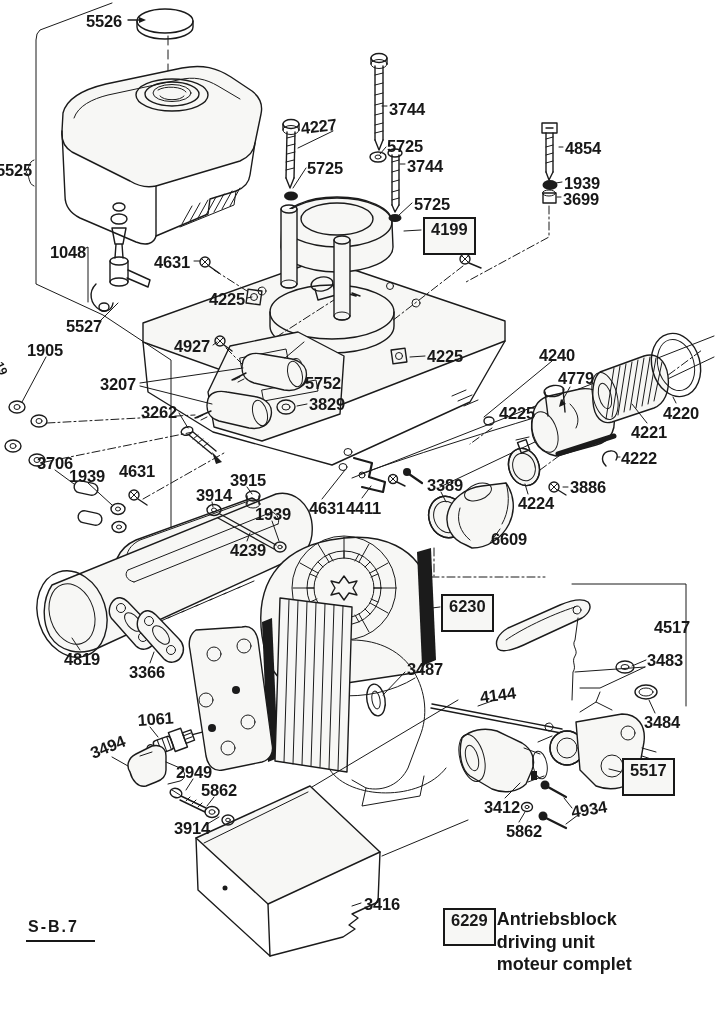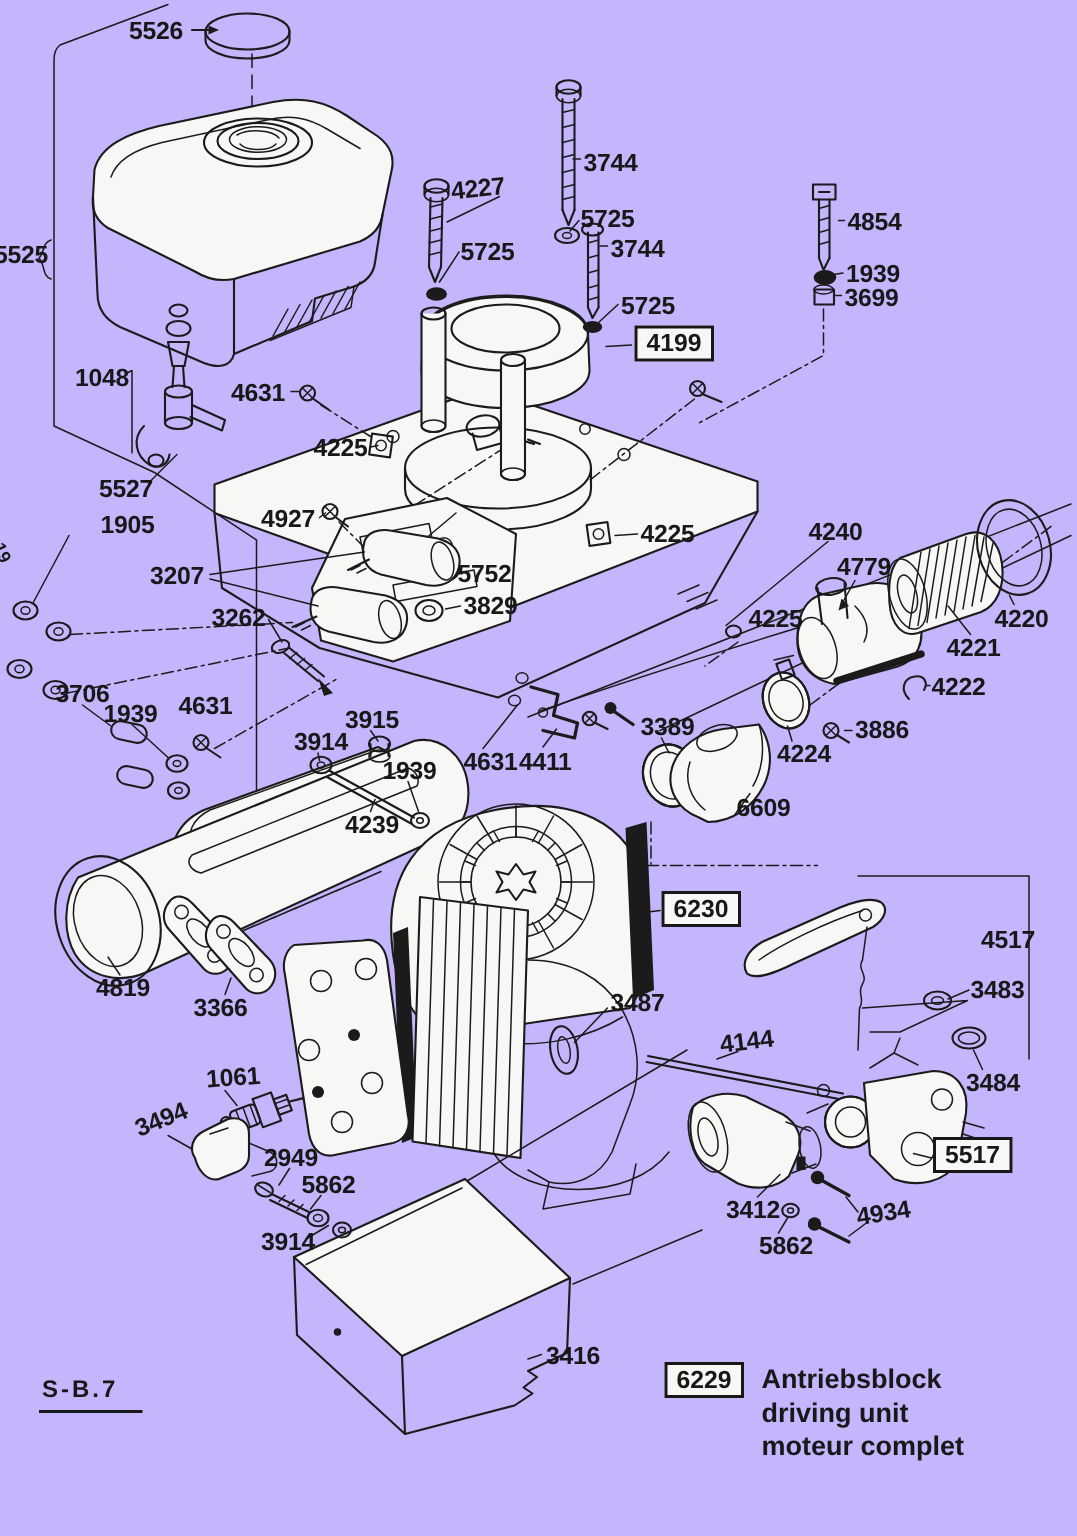--- a/index.html
+++ b/index.html
@@ -1,32 +1,32 @@
 <!DOCTYPE html>
 <html><head>
 <meta charset="utf-8">
 <style>
   html,body{margin:0;padding:0;background:#e8e8e6;}
-  .stage{position:relative;width:718px;height:1024px;background:#c4b5fd;overflow:hidden;
+  .stage{position:relative;width:718px;height:1024px;background:#ffffff;overflow:hidden;
          font-family:"Liberation Sans",sans-serif;}
   svg.draw{position:absolute;left:0;top:0;}
   svg.draw *{stroke:#1b1b1b;fill:none;stroke-width:1.4;stroke-linecap:round;stroke-linejoin:round;}
   svg.draw .fillw{fill:#f7f7f5;}
   svg.draw .blk{fill:#1b1b1b;stroke:none;}
   svg.draw .thin{stroke-width:1;}
   svg.draw .w2{stroke-width:2.2;}
   svg.draw .w5{stroke-width:5;}
   svg.draw .dash{stroke-dasharray:8 3 2 3;stroke-width:1;}
   svg.draw .dsh2{stroke-dasharray:9 5;stroke-width:1;}
   .labels{position:absolute;left:0;top:0;width:718px;height:1024px;}
   .part-label{position:absolute;font-weight:700;font-size:16.5px;line-height:1;color:#181818;
               letter-spacing:-0.2px;white-space:nowrap;transform-origin:left top;}
-  .boxed-ref{position:absolute;border:2px solid #181818;padding:2px 6px 1px;font-weight:700;
+  .boxed-ref{position:absolute;border:2px solid #181818;padding:2px 6px 15px;font-weight:700;
              font-size:16.5px;line-height:1;color:#181818;background:#f7f7f5;white-space:nowrap;}
-  .title-block{position:absolute;left:443px;top:908px;display:flex;gap:12px;align-items:flex-start;}
+  .title-block{position:absolute;left:443px;top:908px;display:flex;gap:1px;align-items:flex-start;}
   .title-block .ref{position:static;}
   .title-lines{font-size:18px;line-height:22.5px;font-weight:600;color:#181818;}
   .drawing-code{position:absolute;left:26px;top:918px;font-size:16px;font-weight:700;color:#181818;
                 letter-spacing:2px;border-bottom:2.5px solid #181818;padding:0 16px 4px 2px;}
 </style>
 </head>
 <body>
 
 <div class="stage">
 
@@ -397,21 +397,21 @@
   </g>
 </svg>
 
 <div class="labels">
       <span class="part-label" style="left: 86px; top: 13px;">5526</span>
       <span class="part-label" style="left: -4px; top: 162px;">5525</span>
       <span class="part-label" style="left: 50px; top: 244px;">1048</span>
       <span class="part-label" style="left: 154px; top: 254px;">4631</span>
       <span class="part-label" style="left: 209px; top: 291px;">4225</span>
       <span class="part-label" style="left: 66px; top: 318px;">5527</span>
-      <span class="part-label" style="left: 27px; top: 342px; margin-left: 40px;">1905</span>
+      <span class="part-label" style="left: 27px; top: 342px;">1905</span>
       <span class="part-label" style="left: 4px; top: 360px; transform: rotate(65deg); font-size: 12px;">19</span>
       <span class="part-label" style="left: 100px; top: 376px;">3207</span>
       <span class="part-label" style="left: 141px; top: 404px;">3262</span>
       <span class="part-label" style="left: 174px; top: 338px;">4927</span>
       <span class="part-label" style="left: 305px; top: 347px; margin-top: 28px;">5752</span>
       <span class="part-label" style="left: 427px; top: 348px;">4225</span>
       <span class="part-label" style="left: 309px; top: 396px;">3829</span>
       <span class="part-label" style="left: 37px; top: 455px;">3706</span>
       <span class="part-label" style="left: 69px; top: 468px;">1939</span>
       <span class="part-label" style="left: 119px; top: 463px;">4631</span>

